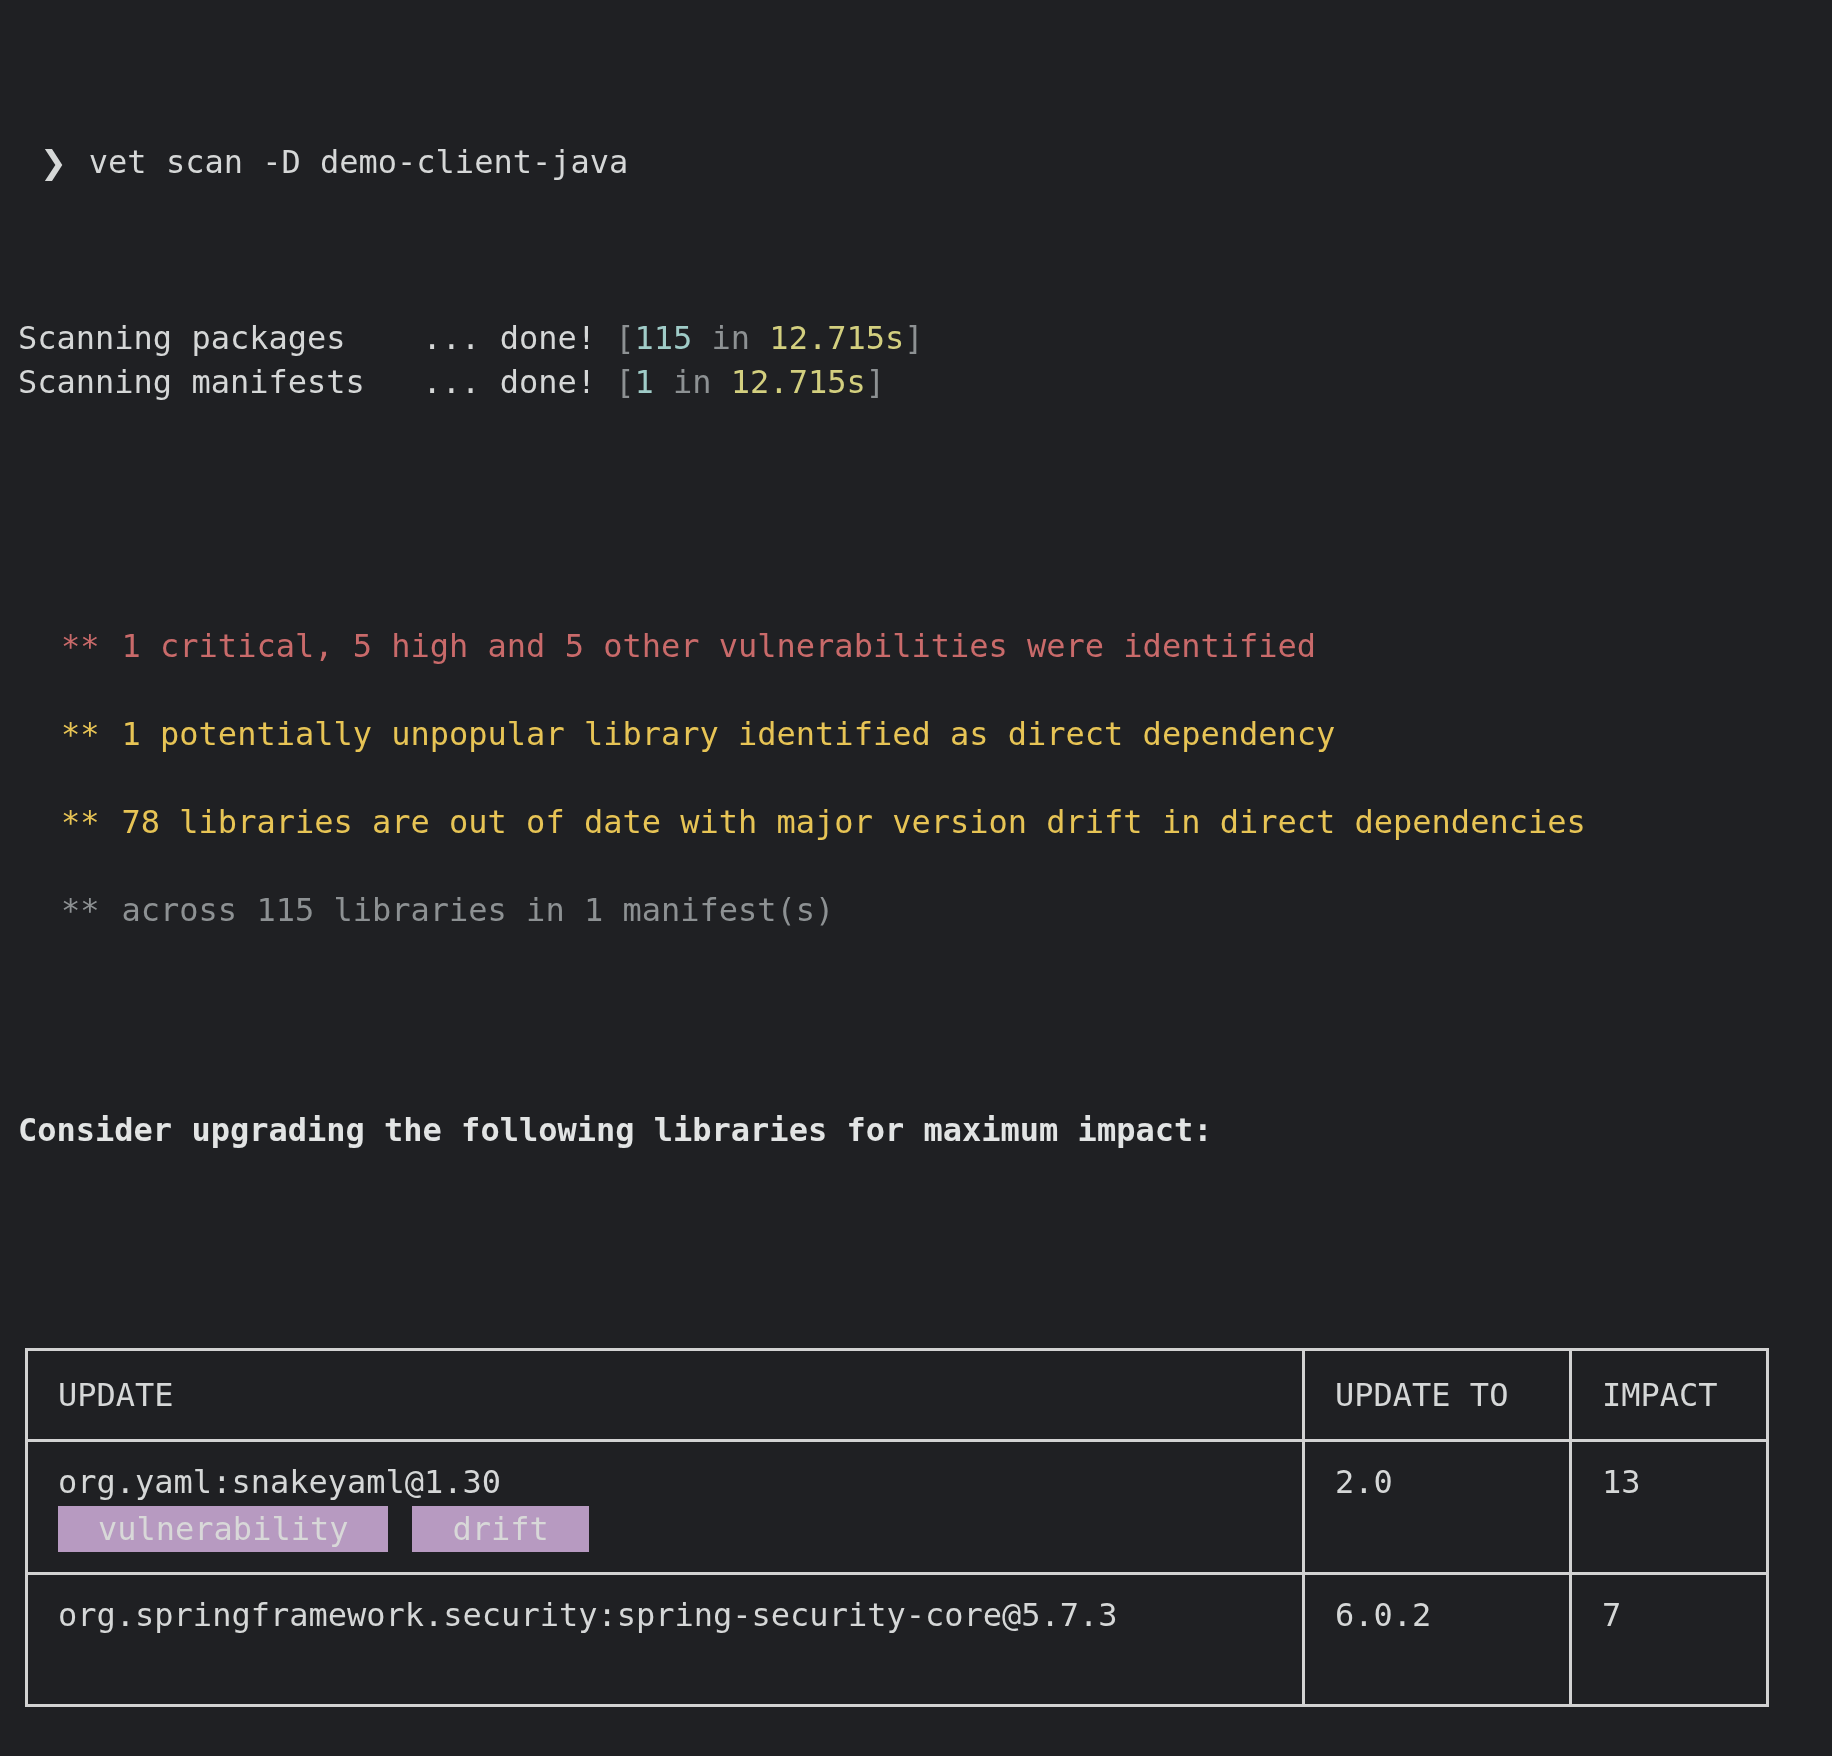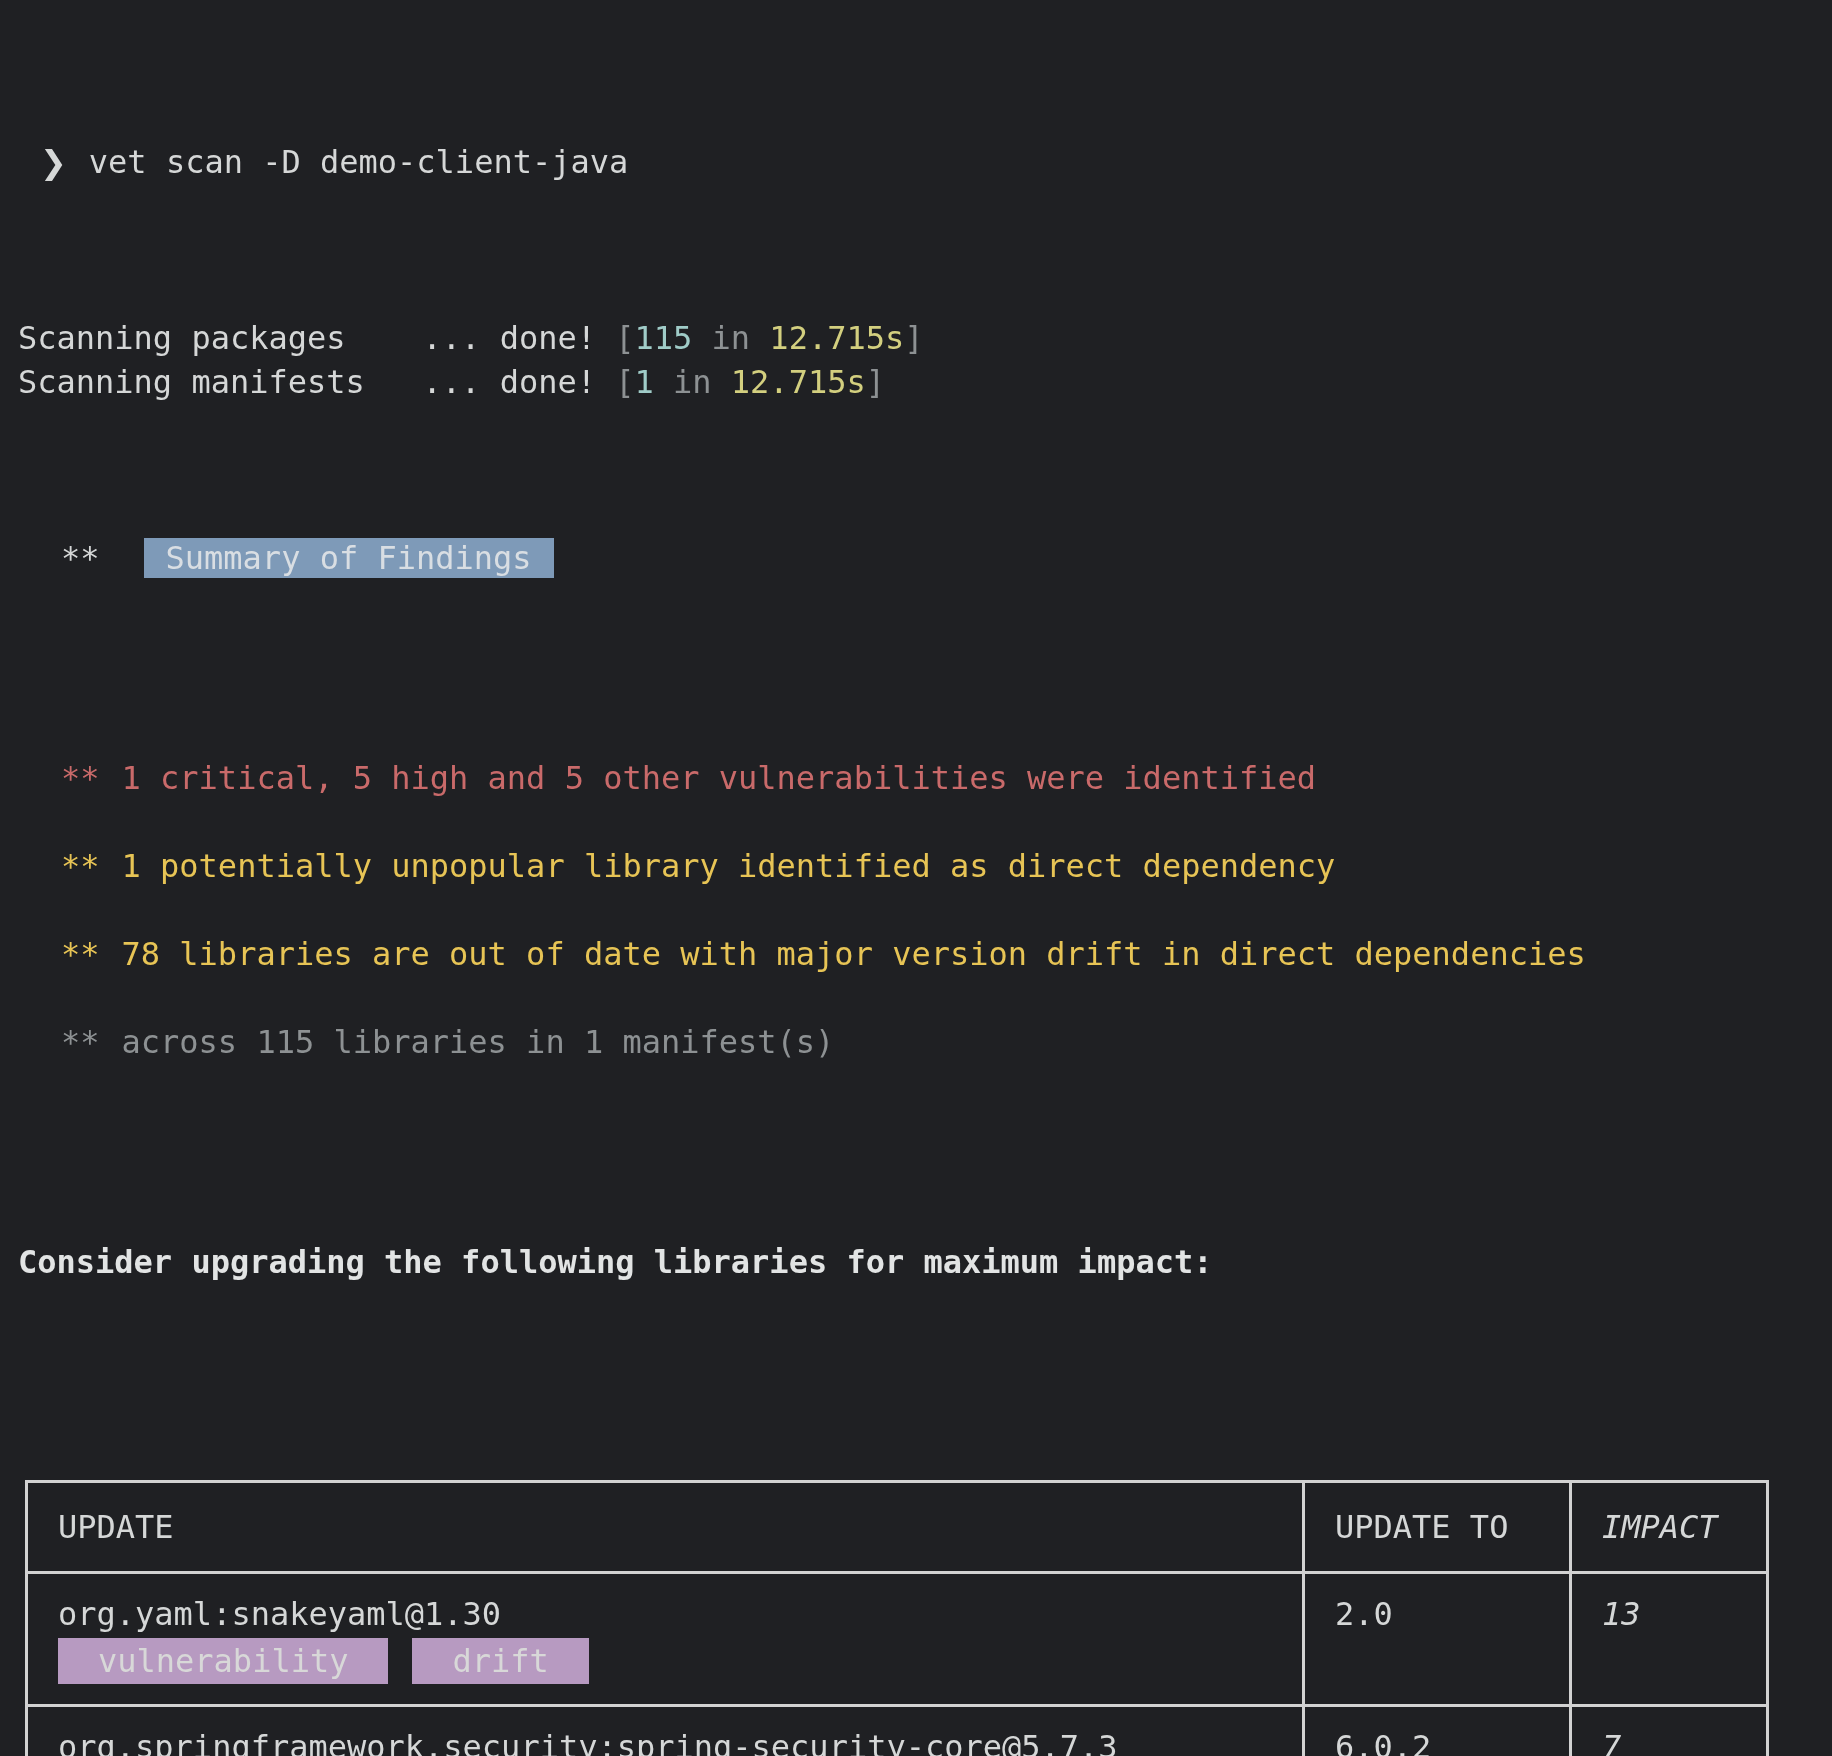--- a/index.html
+++ b/index.html
@@ -56,41 +56,40 @@
   .upgrade-table th, .upgrade-table td {
     border: 3px solid var(--table-border, #d2d2d2);
     text-align: left;
     font-weight: normal;
     vertical-align: top;
     box-sizing: border-box;
   }
   .upgrade-table th { padding: 22px 10px 22px 30px; }
   .upgrade-table td { padding: 18px 10px 18px 30px; height: 132px; }
   .col-upd { width: 267px; }
-  .col-imp { width: 197px; font-style: italic; }
+  .col-imp { width: 197px; }
   .tag-line { margin-top: 2px; height: 48px; }
   .badge {
     display: inline-block;
     line-height: 44px;
     padding: 1px 40px;
     margin-right: 24px;
     background: var(--badge-bg, #b79ac1);
     color: var(--badge-fg, #d8d8d8);
   }
 </style>
 </head>
 <body>
 
 <div class="terminal">
 
   <div class="line"><span class="prompt">❯</span><span>vet scan -D demo-client-java</span></div>
 
   <div id="scan-lines"><div class="line"><span>Scanning packages    ... done! </span><span class="muted">[</span><span class="cyan">115</span><span class="muted"> in </span><span class="time">12.715s</span><span class="muted">]</span></div><div class="line"><span>Scanning manifests   ... done! </span><span class="muted">[</span><span class="cyan">1</span><span class="muted"> in </span><span class="time">12.715s</span><span class="muted">]</span></div></div>
 
-  <div class="line banner"><span class="stars">**</span><span class="hl">Summary of Findings</span></div>
 
   <div id="findings"><div class="line finding critical"><span class="stars">**</span><span>1 critical, 5 high and 5 other vulnerabilities were identified</span></div><div class="line finding warning"><span class="stars">**</span><span>1 potentially unpopular library identified as direct dependency</span></div><div class="line finding warning"><span class="stars">**</span><span>78 libraries are out of date with major version drift in direct dependencies</span></div><div class="line finding muted"><span class="stars">**</span><span>across 115 libraries in 1 manifest(s)</span></div></div>
 
   <div class="line heading">Consider upgrading the following libraries for maximum impact:</div>
 
   <table class="upgrade-table">
     <thead>
       <tr>
         <th class="col-pkg">UPDATE</th>
         <th class="col-upd">UPDATE TO</th>

